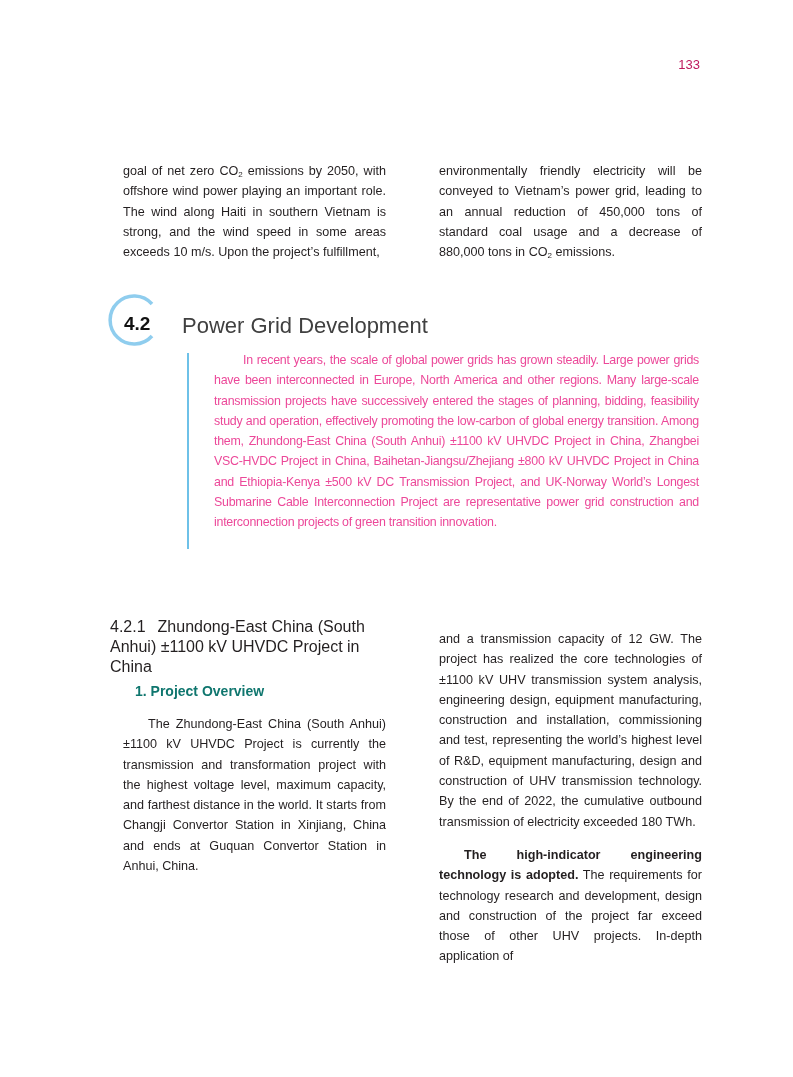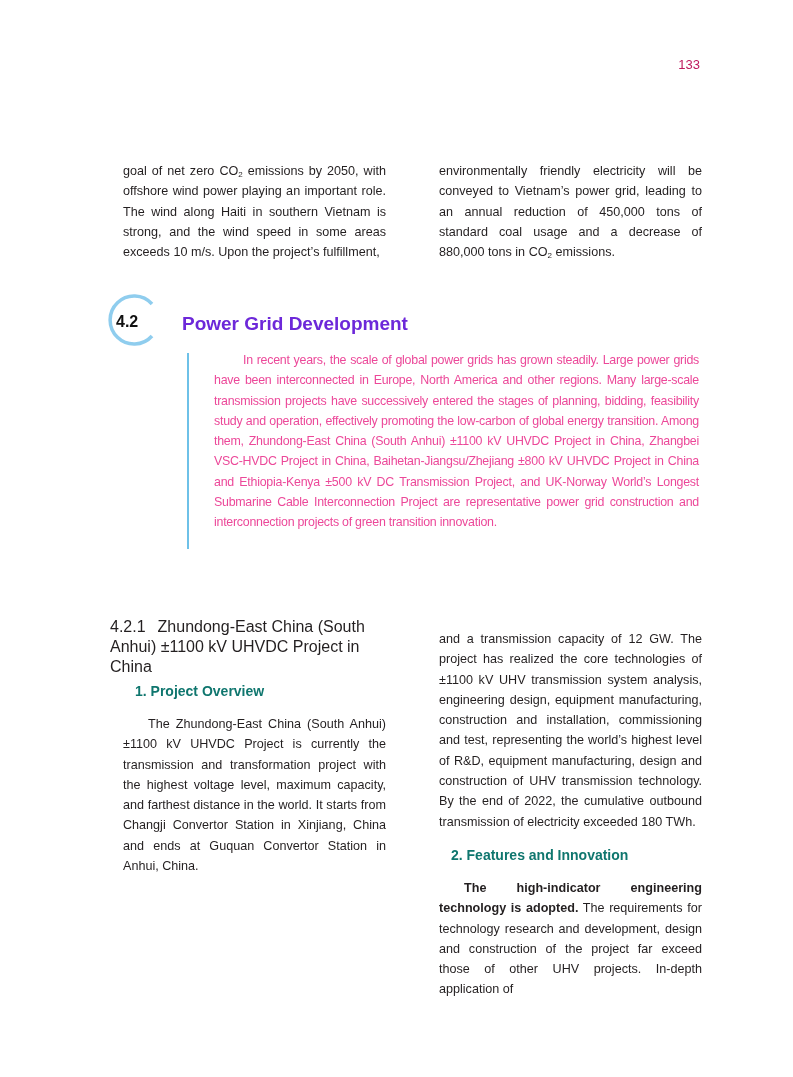--- a/index.html
+++ b/index.html
@@ -7,22 +7,22 @@
          font-family: "Liberation Sans", sans-serif; color: #231f20; }
   .page-number { position: absolute; top: 57px; left: 650px; width: 50px; text-align: right;
                  font-size: 13px; color: #be185d; }
   .col { position: absolute; width: 289px; font-size: 12.6px; line-height: 20.3px;
          text-align: justify; color: #231f20; }
   .col p { margin: 13px; }
   .indent { text-indent: 25px; }
   sub { font-size: 8px; vertical-align: -2px; line-height: 0; }
   .section-head { position: absolute; top: 294px; left: 108px; height: 56px; }
   .section-ring { position: absolute; left: 0; top: 0; width: 52px; height: 52px; }
-  .section-num { position: absolute; left: 8px; top: 19px; font-size: 16px; font-weight: bold; color: #111; white-space: nowrap; }
-  .section-title { position: absolute; left: 74px; top: 19px; font-size: 19px; font-weight: bold; color: #6d28d9; white-space: nowrap; }
+  .section-num { position: absolute; left: 16px; top: 19px; font-size: 19px; font-weight: bold; color: #111; white-space: nowrap; }
+  .section-title { position: absolute; left: 74px; top: 19px; font-size: 22px; font-weight: normal; color: #404040; white-space: nowrap; }
   .intro-bar { position: absolute; left: 187px; top: 353px; width: 2px; height: 196px; background: #6ec1e8; }
   .intro { position: absolute; left: 214px; top: 350px; width: 485px; font-size: 12.4px; line-height: 20.3px;
            text-align: justify; color: #ec4899; letter-spacing: -0.25px; }
   .intro p { margin: 0; text-indent: 29px; }
   .sub-head { font-size: 16px; line-height: 20px; font-weight: normal; color: #231f20; margin: 0 0 4px 0; text-align: left; }
   .sub-head .num { margin-right: 12px; }
   .minor-head { font-size: 14px; line-height: 20px; margin: 0 0 8px 0; padding-left: 25px; text-align: left; color: #0f766e; }
   b { font-weight: bold; }
 </style>
 </head>
@@ -52,15 +52,14 @@
 </div>
 
 <div class="col" style="left:110px; top:617px;">
   <h3 class="sub-head"><span class="num">4.2.1</span><span>Zhundong-East China (South Anhui) ±1100 kV UHVDC Project in China</span></h3>
   <h4 class="minor-head">1. Project Overview</h4>
   <p class="indent">The Zhundong-East China (South Anhui) ±1100 kV UHVDC Project is currently the transmission and transformation project with the highest voltage level, maximum capacity, and farthest distance in the world. It starts from Changji Convertor Station in Xinjiang, China and ends at Guquan Convertor Station in Anhui, China.</p>
 </div>
 
 <div class="col" style="left:426px; top:616px;">
   <p>and a transmission capacity of 12 GW. The project has realized the core technologies of ±1100 kV UHV transmission system analysis, engineering design, equipment manufacturing, construction and installation, commissioning and test, representing the world’s highest level of R&amp;D, equipment manufacturing, design and construction of UHV transmission technology. By the end of 2022, the cumulative outbound transmission of electricity exceeded 180 TWh.</p>
-  <h4 class="minor-head" style="margin-top:9px;">2. Features and Innovation</h4>
   <p class="indent"><b>The high-indicator engineering technology is adopted.</b><span> The requirements for technology research and development, design and construction of the project far exceed those of other UHV projects. In-depth application of</span></p>
 </div>
 
 </body></html>

